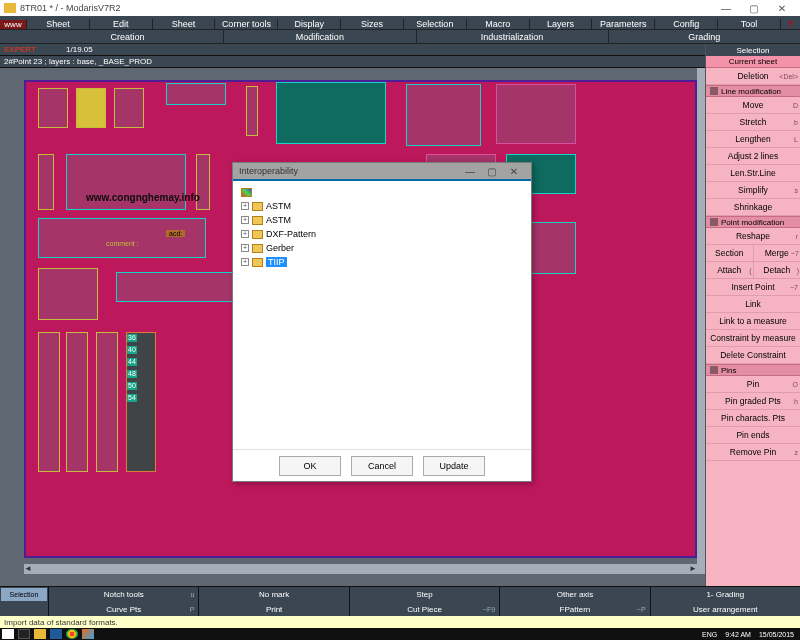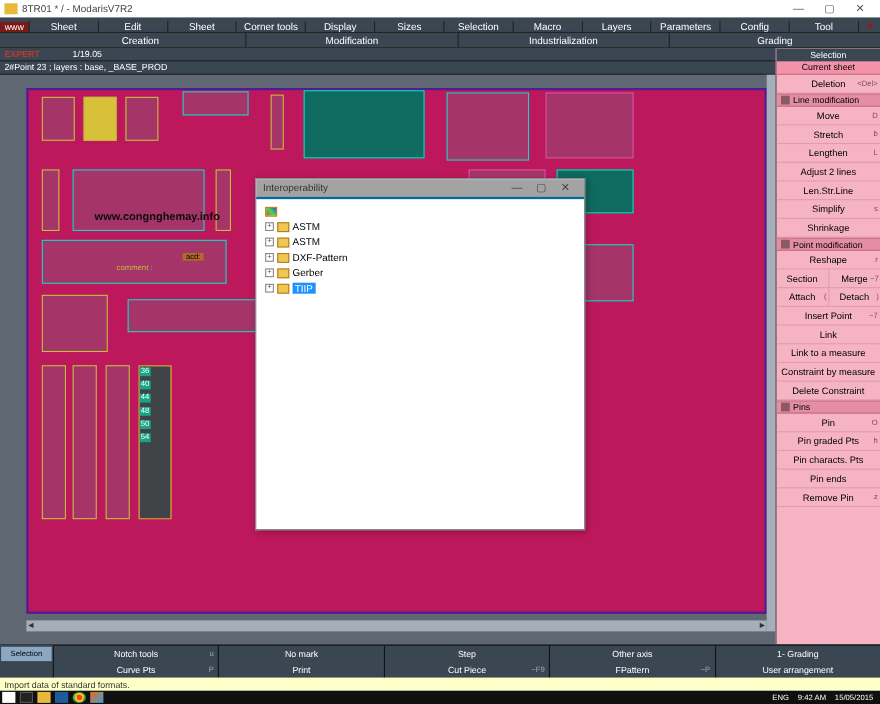--- a/index.html
+++ b/index.html
@@ -216,20 +216,25 @@
         <span class="plus">+</span>
         <span class="fld"></span>
         <span class="lbl">Gerber</span>
       </div>
     <div class="tree-item sel">
         <span class="plus">+</span>
         <span class="fld"></span>
         <span class="lbl">TIIP</span>
       </div>
   </div>
+  <div class="dlg-buttons">
+    <div class="dlg-btn">OK</div>
+    <div class="dlg-btn">Cancel</div>
+    <div class="dlg-btn">Update</div>
+  </div>
 </div>
 
 <div class="sidebar">
   <div class="sb-head">Selection</div>
   <div class="sb-sub">Current sheet</div>
 
   <div class="sb-item">
       <span>Deletion</span>
       <span class="hk">&lt;Del&gt;</span>
     </div>

